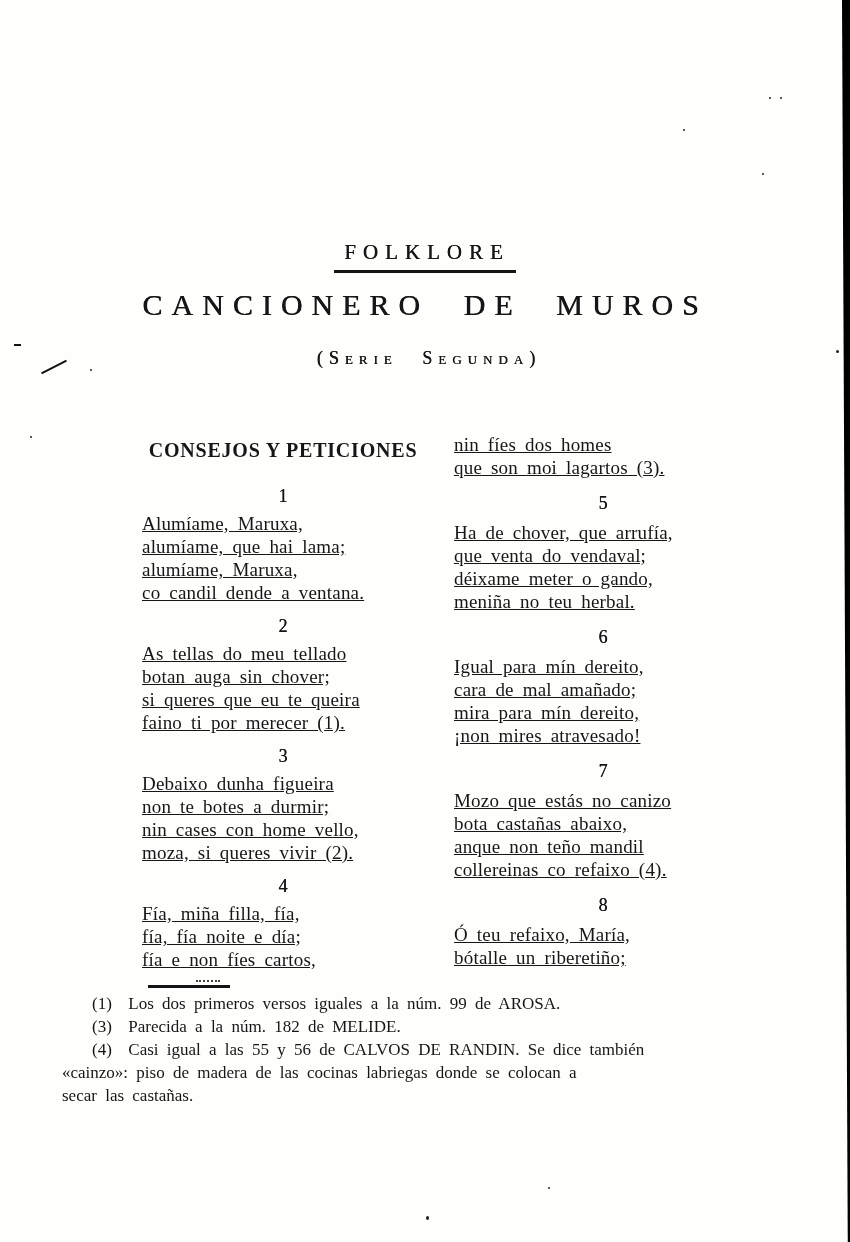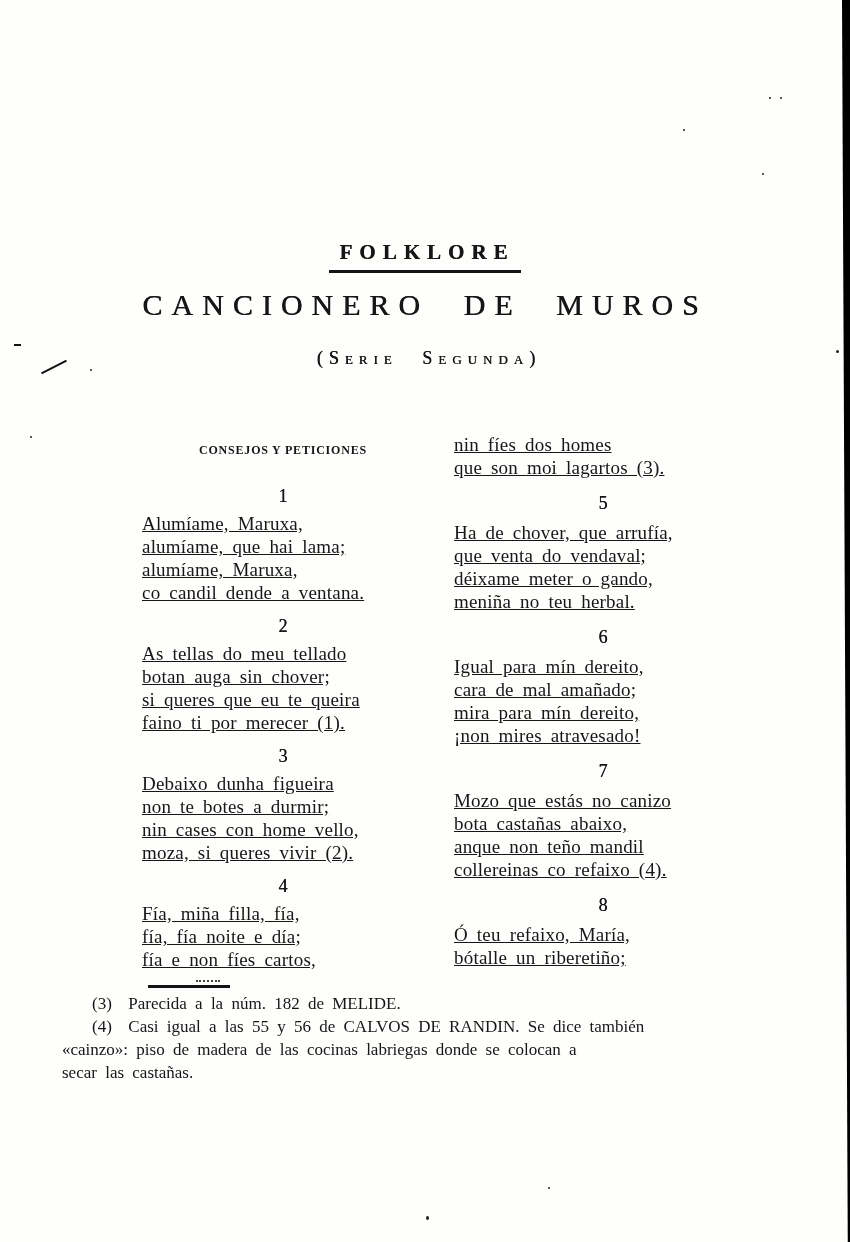--- a/index.html
+++ b/index.html
@@ -9,39 +9,39 @@
     overflow:hidden;
   }
   
   .scan-strip{
     position:absolute;top:0;right:0;width:8px;height:1242px;background:#000;
     clip-path:polygon(0 0,100% 0,100% 100%,72% 100%);
   }
   
   .kicker-row{position:absolute;top:240px;left:0;width:100%;text-align:center;}
   .kicker{
-    display:inline-block;font-size:21px;font-weight:bold;letter-spacing:7px;
+    display:inline-block;font-size:21px;font-weight:normal;letter-spacing:7px;
     padding:0 6px 5px 10px;border-bottom:3px solid #141414;text-shadow:0.3px 0 #161616;
   }
   .title-row{
     position:absolute;top:288px;left:0;width:100%;text-align:center;
     font-size:30px;letter-spacing:9px;word-spacing:18px;line-height:34px;
     text-shadow:0.5px 0 #161616;
   }
   .subtitle-row{
     position:absolute;top:348px;left:4px;width:100%;text-align:center;
     font-size:18px;font-variant:small-caps;letter-spacing:6px;word-spacing:14px;
     text-shadow:0.3px 0 #161616;
   }
   
   .col{position:absolute;}
   .col-left{left:128px;top:440px;width:310px;}
   .col-right{left:450px;top:433px;width:306px;}
   .section-title{
-    margin:0;font-size:12px;font-weight:bold;letter-spacing:0.8px;
+    margin:0;font-size:20px;font-weight:bold;letter-spacing:0.8px;
     text-align:center;line-height:20px;
   }
   .verse-num{margin:12px 0 6px;text-align:center;font-size:18px;line-height:20px;text-shadow:0.2px 0 #161616;}
   .col-left .verse-num.first{margin-top:26px;}
   .col-right .verse-num{margin:14px 0 8px;}
   .verse-text{
     margin:0;font-size:19px;line-height:23px;white-space:pre-line;
     padding-left:14px;word-spacing:4px;letter-spacing:0.2px;text-decoration:underline;
   }
   .col-right .verse-text{padding-left:4px;}
@@ -120,20 +120,21 @@
 collereinas co refaixo (4).</div>
 
     <div class="verse-num">8</div>
     <div class="verse-text">Ó teu refaixo, María,
 bótalle un riberetiño;</div>
   </section>
 
   <div class="fn-rule"></div>
   <div class="fn-dots"></div>
   <div class="footnotes">
+    <p>(1)  Los dos primeros versos iguales a la núm. 99 de AROSA.</p>
     <p>(3)  Parecida a la núm. 182 de MELIDE.</p>
     <p>(4)  Casi igual a las 55 y 56 de CALVOS DE RANDIN. Se dice también
 «cainzo»: piso de madera de las cocinas labriegas donde se colocan a
 secar las castañas.</p>
   </div>
 
   <div class="dash" style="left:14px;top:344px;width:7px;height:2px;"></div>
   <div class="dash" style="left:40px;top:366px;width:28px;height:2px;transform:rotate(-27deg);"></div>
   <div class="speck" style="left:90px;top:369px;width:2px;height:2px;"></div>
   <div class="speck" style="left:683px;top:129px;width:2px;height:2px;"></div>

